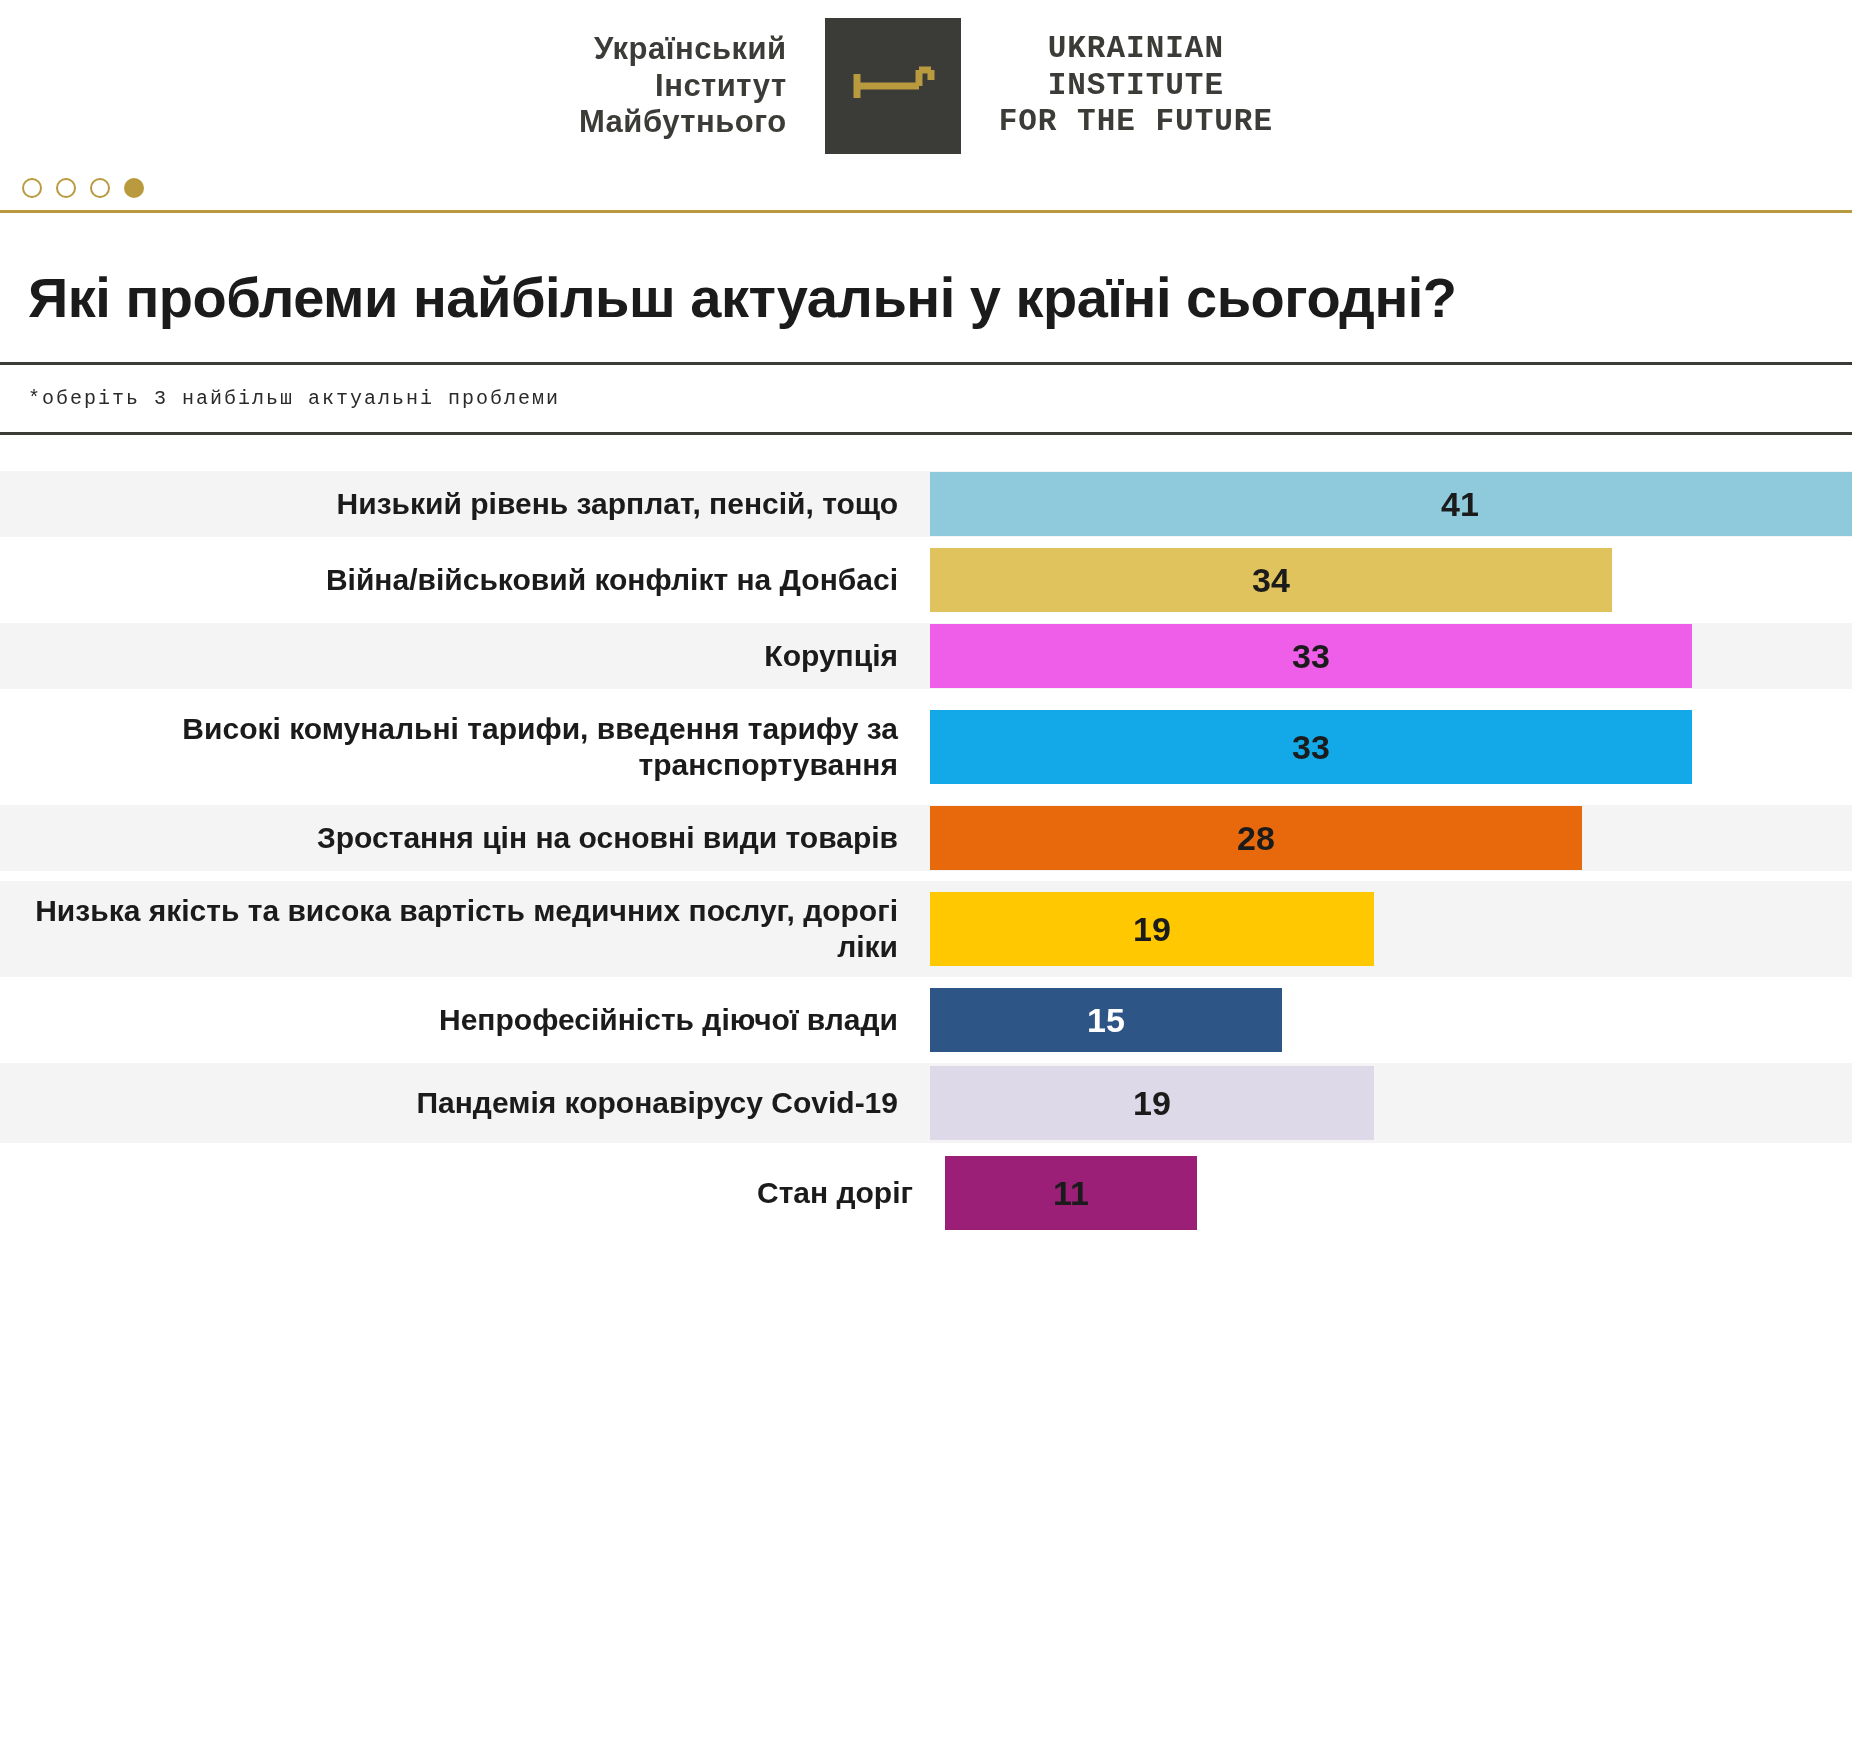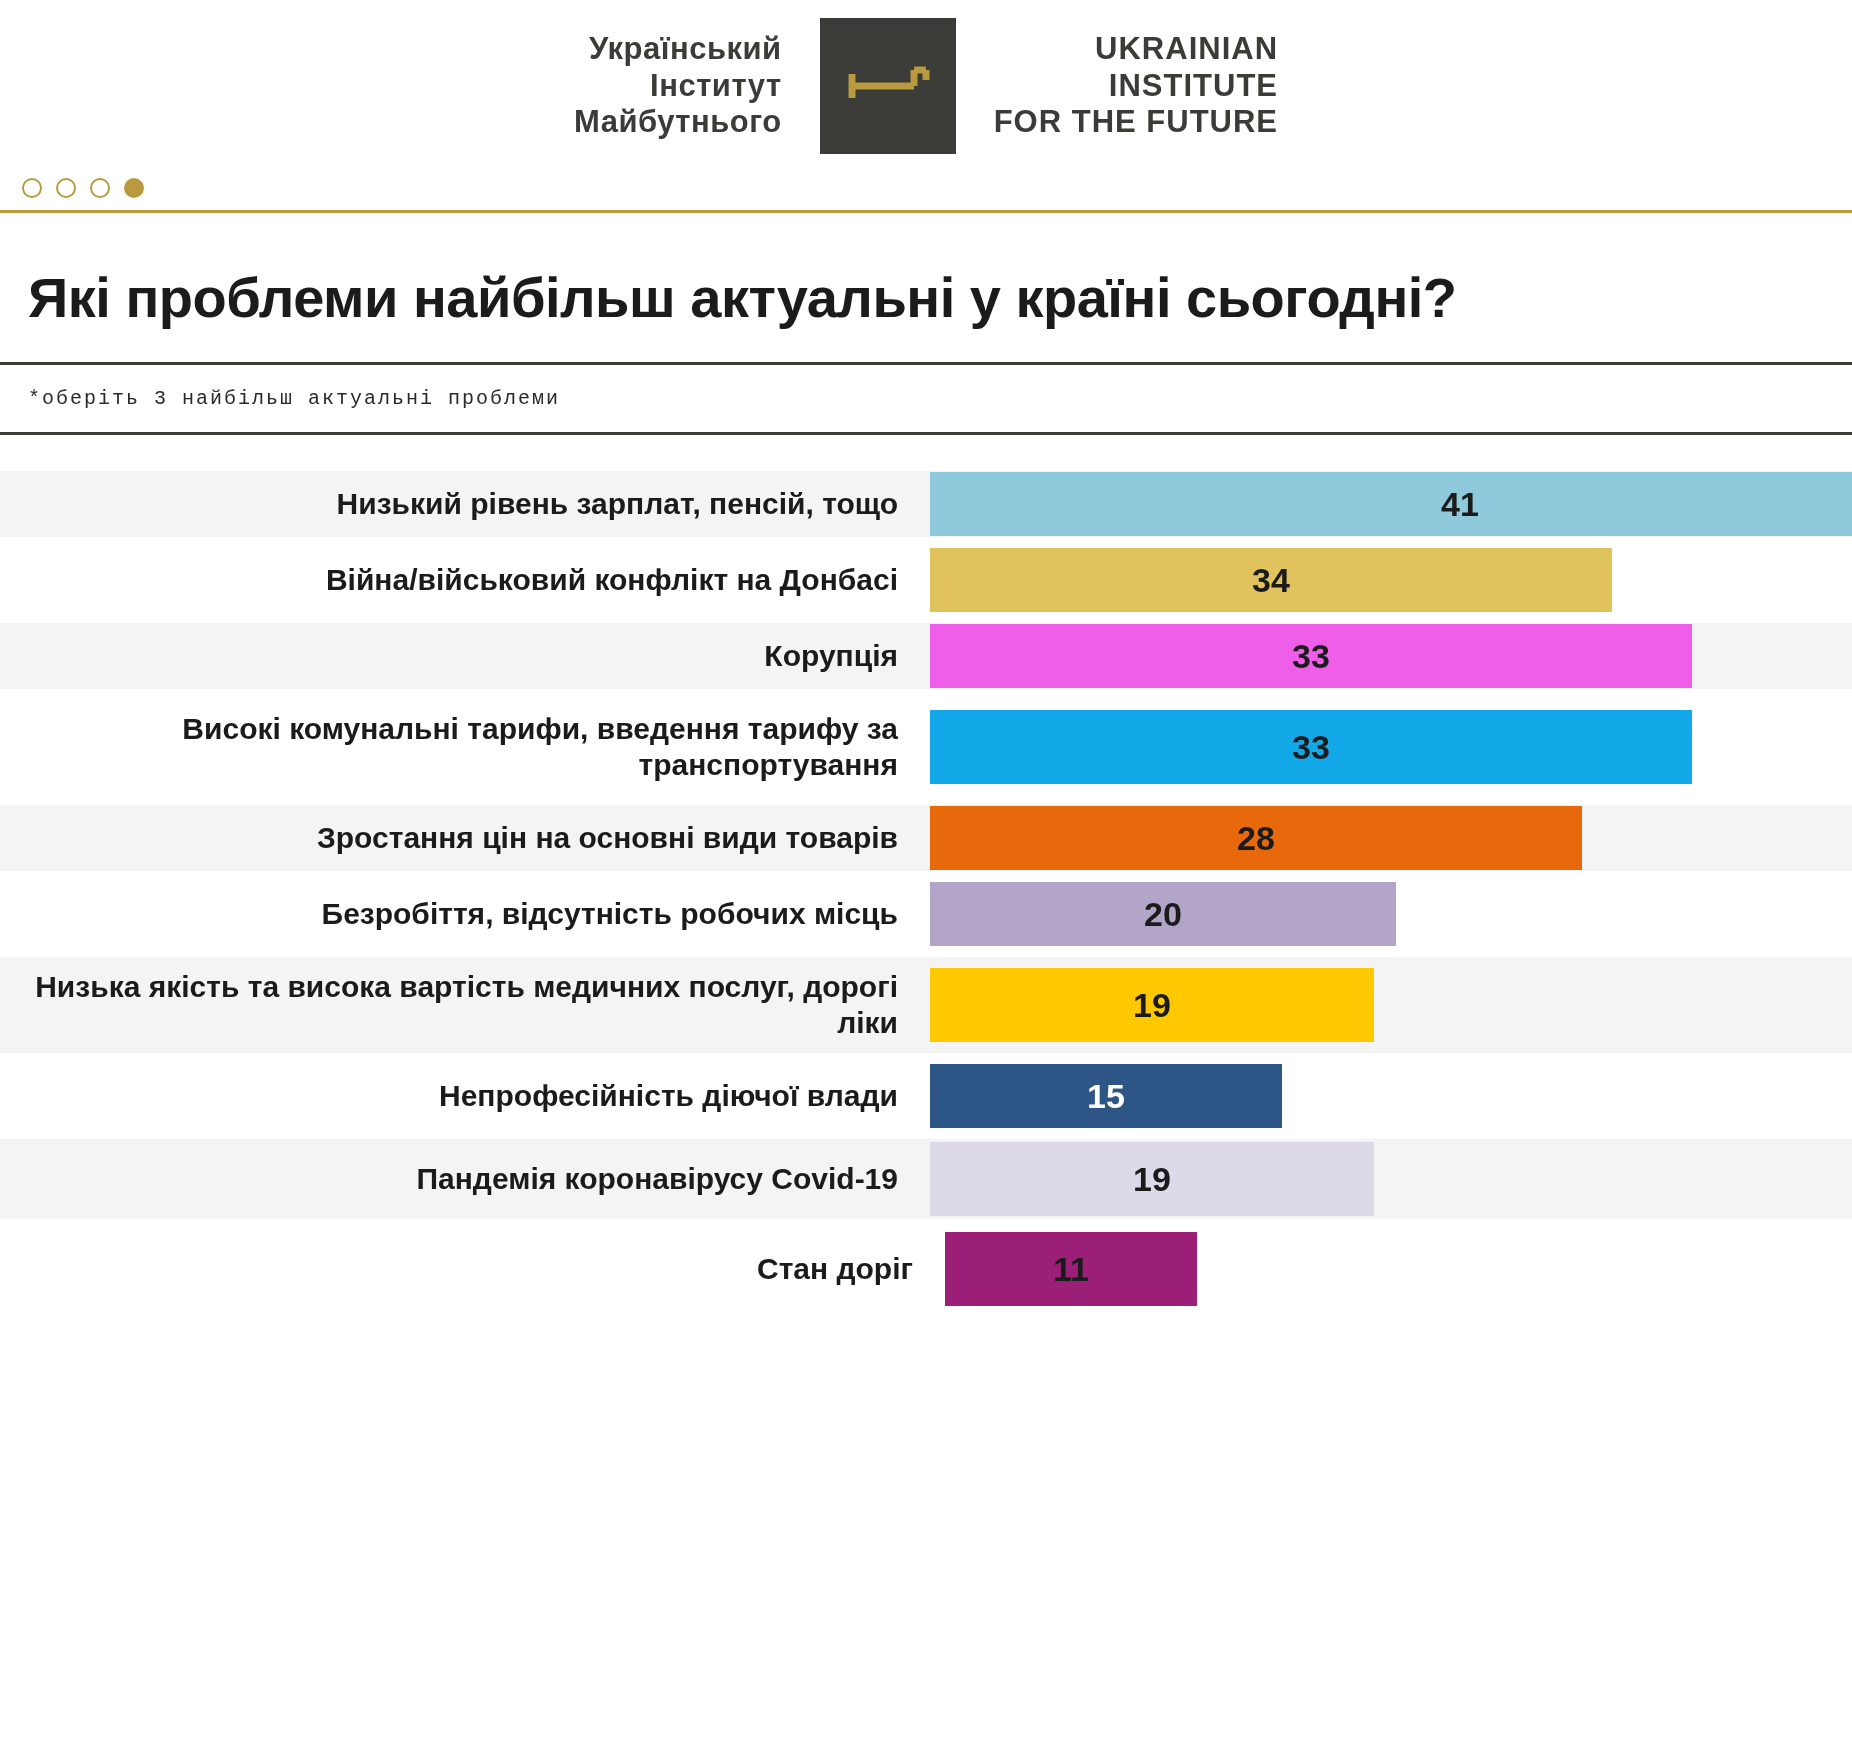--- a/index.html
+++ b/index.html
@@ -39,23 +39,23 @@
   .logo-mark {
     width: 136px;
     height: 136px;
     background: #3b3b38;
     display: flex;
     align-items: center;
     justify-content: center;
     flex: none;
   }
   .logo-text-right {
-    text-align: right;
+    text-align: center;
     padding-left: 26px;
-    font-family: Liberation Sans, sans-serif;
+    font-family: Liberation Mono, monospace;
     font-weight: bold;
     color: #3b3b38;
     line-height: 1.18;
     font-size: 31px;
     letter-spacing: 1px;
     text-transform: uppercase;
   }
 
   
   .dots-row {
@@ -230,28 +230,20 @@
 
     <div class="row zebra">
       <div class="row-label">Зростання цін на основні види товарів</div>
       <div class="row-bar-area">
         <div class="bar" style="width:652px;background:#e8690c;">
           <span>28</span>
         </div>
       </div>
     </div>
 
-    <div class="row">
-      <div class="row-label">Безробіття, відсутність робочих місць</div>
-      <div class="row-bar-area">
-        <div class="bar" style="width:466px;background:#b3a5c8;">
-          <span>20</span>
-        </div>
-      </div>
-    </div>
 
     <div class="row zebra" style="min-height:96px;">
       <div class="row-label">Низька якість та висока вартість медичних послуг, дорогі ліки</div>
       <div class="row-bar-area">
         <div class="bar tall" style="width:444px;background:#ffc800;">
           <span>19</span>
         </div>
       </div>
     </div>
 

